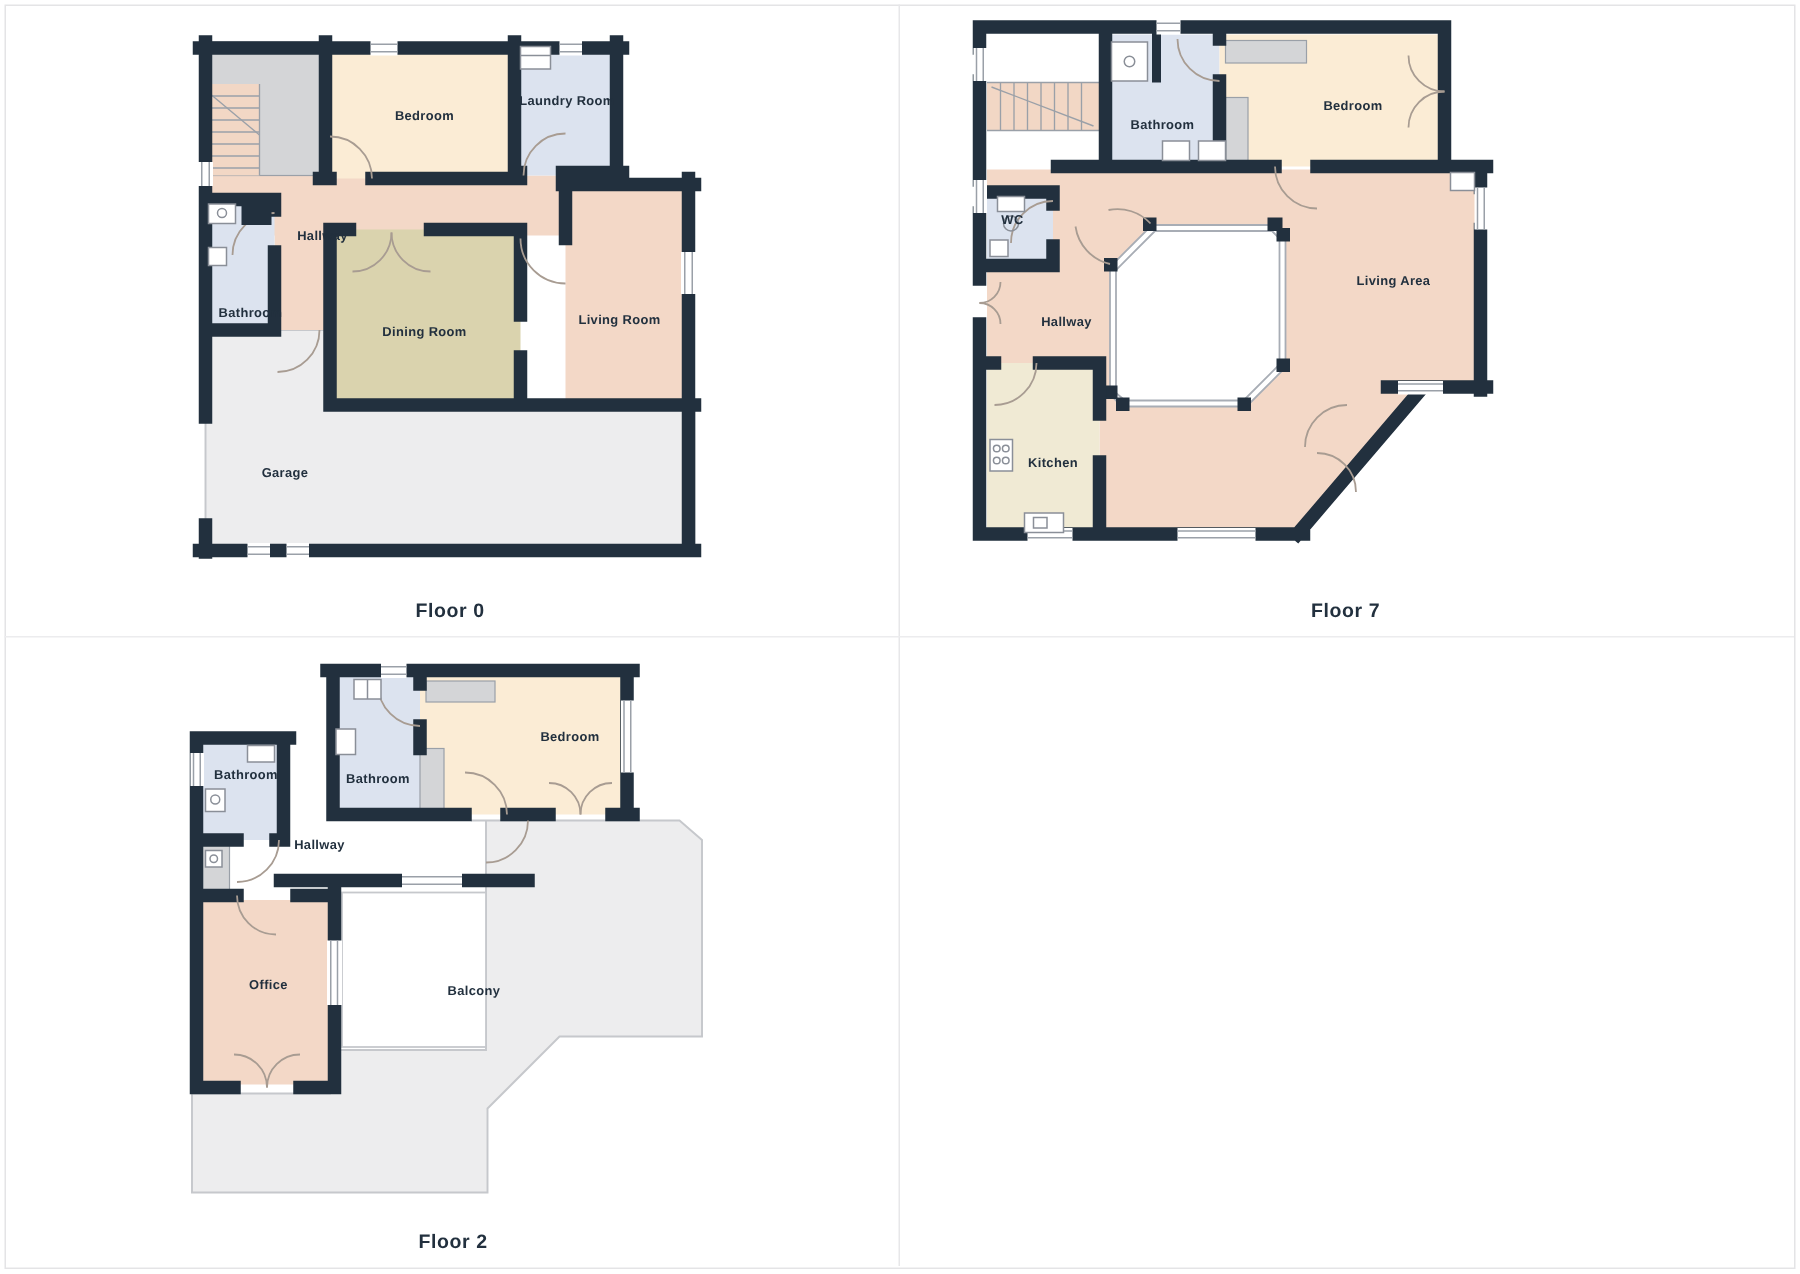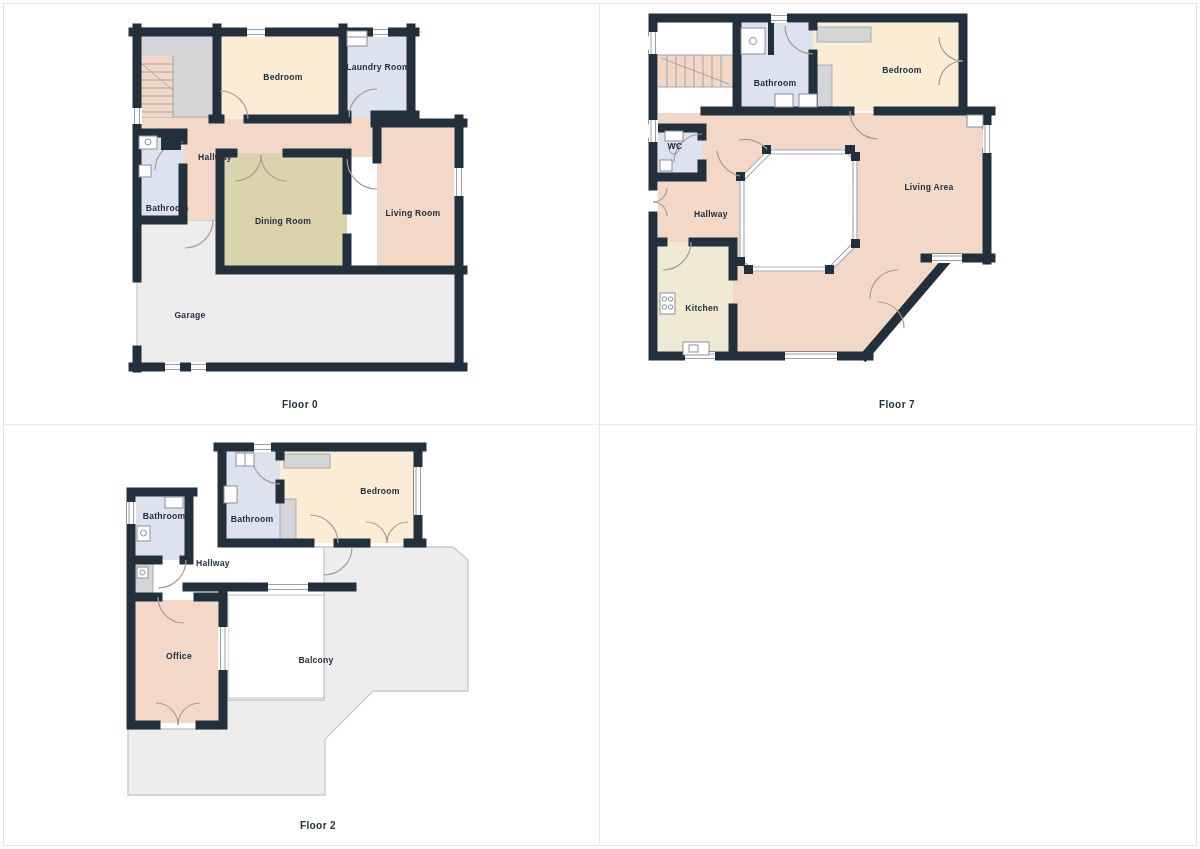--- a/index.html
+++ b/index.html
@@ -2,21 +2,21 @@
 <html><head>
 <meta charset="utf-8">
 <style>
   html,body{margin:0;padding:0;background:#ffffff;}
   #canvas{position:relative;width:1200px;height:849px;background:#ffffff;overflow:hidden;
           font-family:"Liberation Sans",sans-serif;}
   .frame{position:absolute;inset:3px;border:1px solid #e4e4e6;pointer-events:none;}
   .vdivider{position:absolute;left:599px;top:3px;bottom:5px;width:1px;background:#e7e7e9;}
   .hdivider{position:absolute;top:424px;left:3px;right:4px;height:1px;background:#ececee;}
   .plan{position:absolute;}
-  .floor-title{position:absolute;width:160px;text-align:center;font-size:10px;font-weight:bold;
+  .floor-title{position:absolute;width:160px;text-align:center;font-size:13px;font-weight:bold;
                color:#22303e;letter-spacing:.4px;}
   
   .wall{stroke:#22303e;stroke-width:9;fill:none;stroke-linecap:square;}
   .wall6{stroke:#22303e;stroke-width:6;fill:none;stroke-linecap:square;}
   .f-bed{fill:#fbecd5;}
   .f-bath{fill:#dce3ef;}
   .f-hall{fill:#f3d8c7;}
   .f-dine{fill:#dad3ae;}
   .f-kit{fill:#f0ead4;}
   .f-out{fill:#ededee;stroke:#c6c8cc;stroke-width:1.3;}
@@ -339,14 +339,14 @@
     </g>
     <g>
       <text class="lbl" x="46" y="77">Bathroom</text>
       <text class="lbl" x="134" y="80">Bathroom</text>
       <text class="lbl" x="262" y="52">Bedroom</text>
       <text class="lbl" x="95" y="124">Hallway</text>
       <text class="lbl" x="61" y="217">Office</text>
       <text class="lbl" x="198" y="221">Balcony</text>
     </g>
   </svg>
-  <div class="floor-title" style="left:238px;top:820px">Floor 2</div>
+  <div class="floor-title" style="left:222px;top:820px">Floor 2</div>
 </div>
 
 </body></html>

